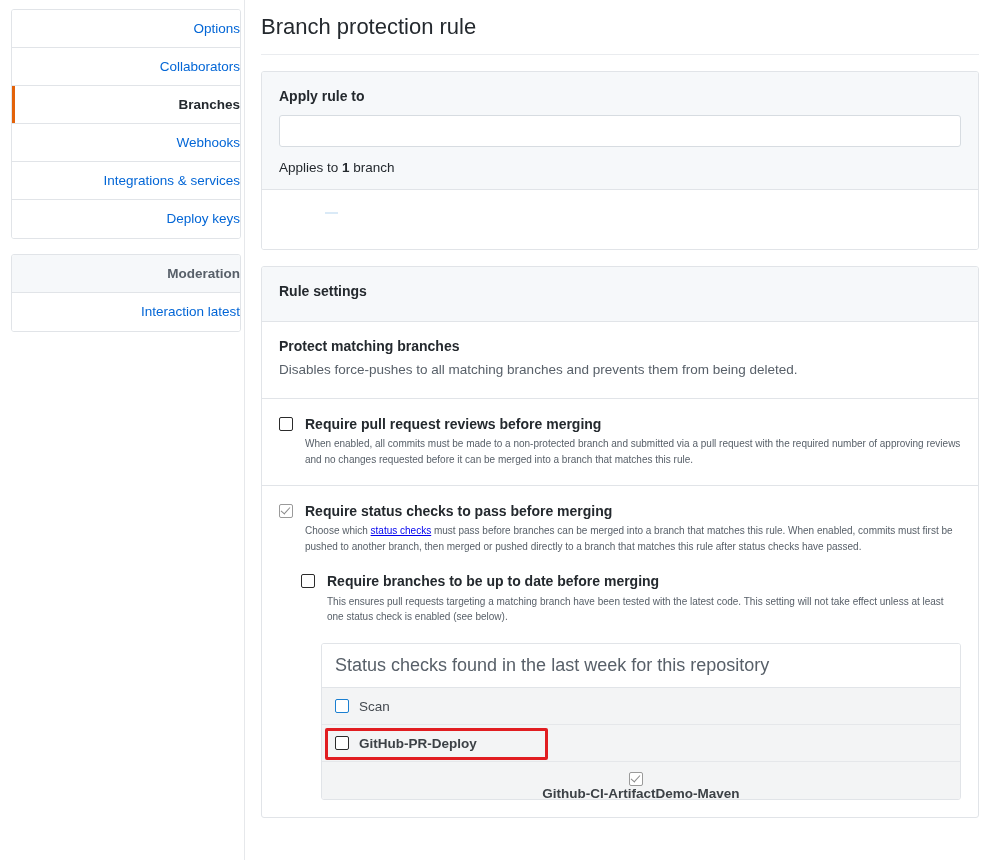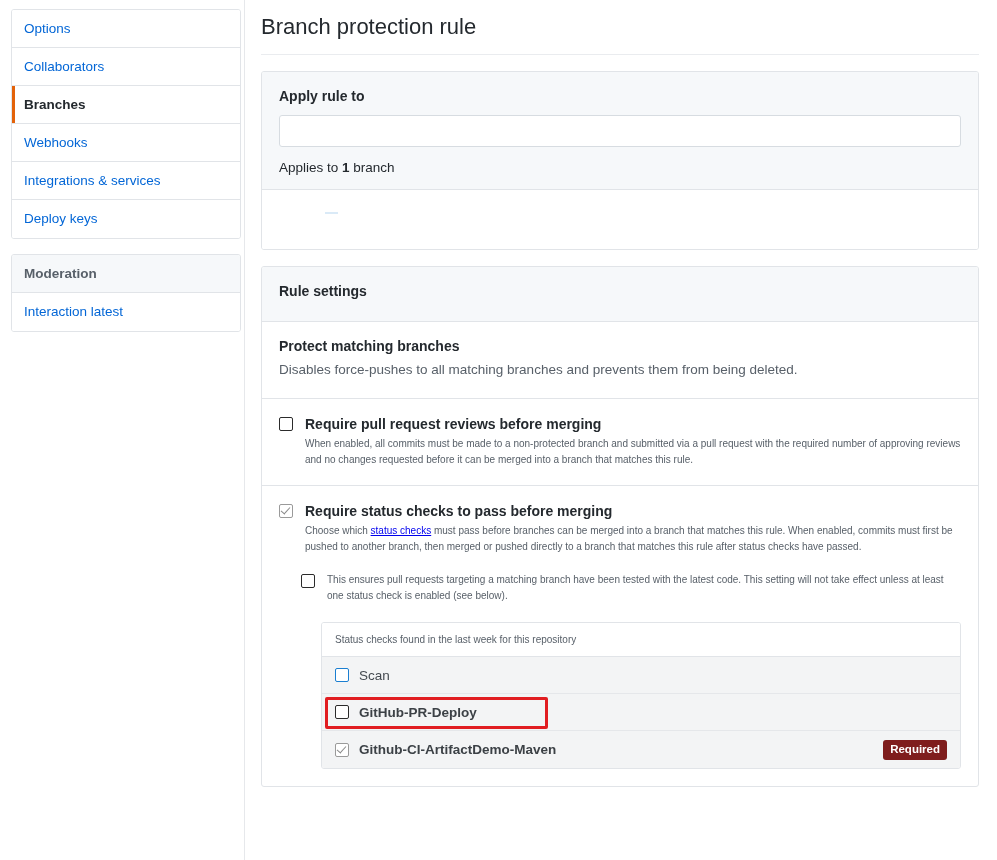--- a/index.html
+++ b/index.html
@@ -19,20 +19,21 @@
   }
 
   
   #sidebar {
     position: absolute;
     left: 0; top: 0;
     width: 245px;
     height: 860px;
     background: #fff;
     border-right: 1px solid #e6e8eb;
+    text-align: right;
   }
   .menu-card {
     margin: 9px 3px 0 11px;
     border: 1px solid #e1e4e8;
     border-radius: 3px;
     background: #fff;
     overflow: hidden;
   }
   .menu-card.second { margin-top: 15px; }
   .menu-item {
@@ -202,34 +203,34 @@
   .checks-box {
     margin: 18px 0 0 42px;
     border: 1px solid #e1e4e8;
     border-radius: 3px;
     overflow: hidden;
     background: #fff;
   }
   .checks-head {
     background: #fff;
     padding: 11px 13px;
-    font-size: 10px;
+    font-size: 18px;
     color: #586069;
     border-bottom: 1px solid #e1e4e8;
   }
   .check-item {
     position: relative;
     background: #f3f4f5;
     border-bottom: 1px solid #e5e7ea;
     padding: 10px 13px 10px 13px;
     height: 37px;
     display: flex;
     align-items: center;
   }
-  .check-item:last-child { border-bottom: none; }
+  .check-item:last-child { border-bottom: none; flex-direction: column; }
   .check-item .cb { margin-right: 10px; flex: 0 0 auto; }
   .check-name {
     font-size: 13.5px;
     font-weight: bold;
     color: #3c4146;
     flex: 1 1 auto;
   }
   .check-name.normal { font-weight: normal; color: #444a50; }
   .badge-required {
     background: #7f1d1d;
@@ -322,20 +323,21 @@
 
       <div class="rule-section">
         <div class="check-row">
           <span class="cb dim checked"></span>
           <span class="check-label">Require status checks to pass before merging</span>
           <div class="check-sub"><span>Choose which </span><a href="#">status checks</a><span> must pass before branches can be merged into a branch that matches this rule. When enabled, commits must first be pushed to another branch, then merged or pushed directly to a branch that matches this rule after status checks have passed.</span></div>
         </div>
 
         <div class="check-row nested">
           <span class="cb"></span>
+          <span class="check-label">Require branches to be up to date before merging</span>
           <div class="check-sub">This ensures pull requests targeting a matching branch have been tested with the latest code. This setting will not take effect unless at least one status check is enabled (see below).</div>
         </div>
 
         <div class="checks-box">
           <div class="checks-head">Status checks found in the last week for this repository</div>
 
           <div class="check-item">
             <span class="cb blue"></span>
             <span class="check-name normal">Scan</span>
           </div>

